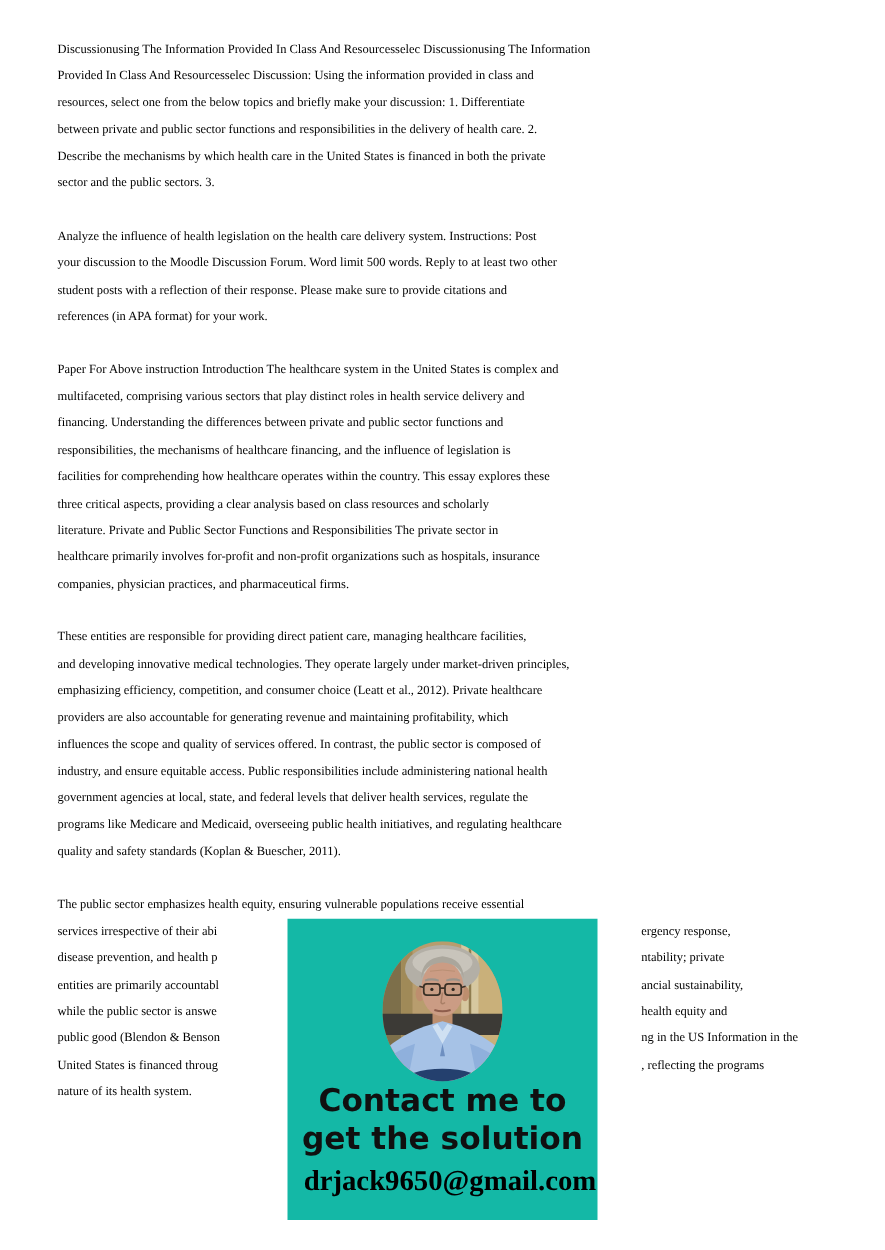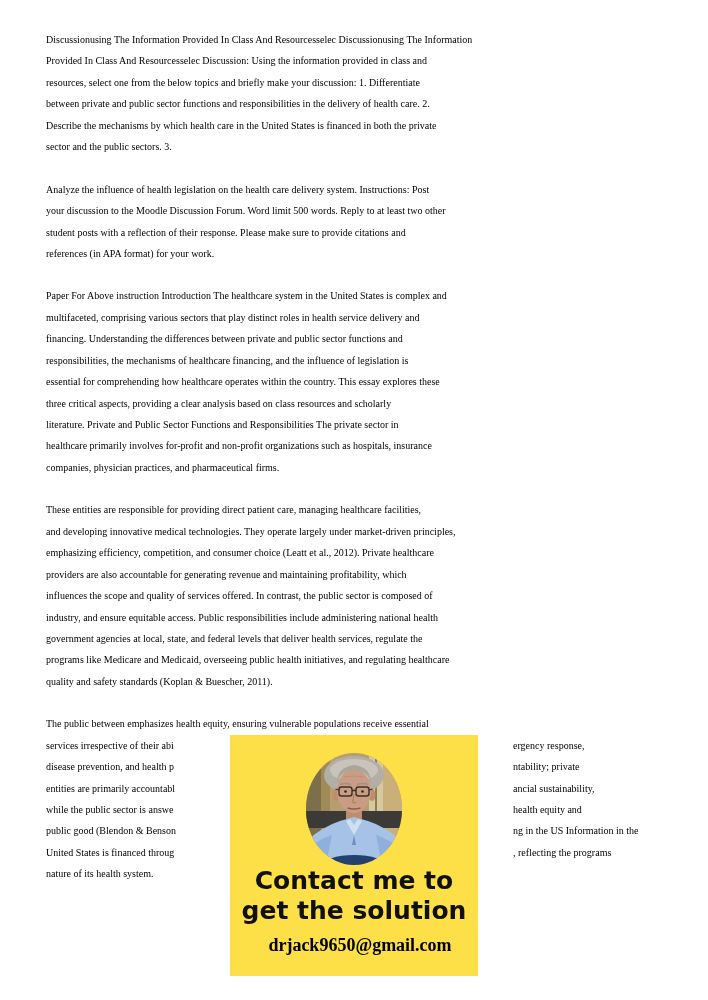--- a/index.html
+++ b/index.html
@@ -64,21 +64,21 @@
     color: #101010;
     letter-spacing: 0px;
   }
   .contact-email {
     position: absolute;
     top: 196px;
     left: 0;
     right: 0;
     font-family: "Liberation Serif", serif;
     font-weight: 700;
-    font-size: 18px;
+    font-size: 23px;
     line-height: 28px;
     color: #000000;
     padding-left: 12px;
   }
 </style>
 </head>
 <body>
 
 <div class="doc">
     <div class="para">
@@ -93,50 +93,50 @@
       <div class="line">Analyze the influence of health legislation on the health care delivery system. Instructions: Post</div>
       <div class="line">your discussion to the Moodle Discussion Forum. Word limit 500 words. Reply to at least two other</div>
       <div class="line">student posts with a reflection of their response. Please make sure to provide citations and</div>
       <div class="line">references (in APA format) for your work.</div>
     </div>
     <div class="para">
       <div class="line">Paper For Above instruction Introduction The healthcare system in the United States is complex and</div>
       <div class="line">multifaceted, comprising various sectors that play distinct roles in health service delivery and</div>
       <div class="line">financing. Understanding the differences between private and public sector functions and</div>
       <div class="line">responsibilities, the mechanisms of healthcare financing, and the influence of legislation is</div>
-      <div class="line">essential for comprehending how healthcare operates within the country. This essay explores these</div>
+      <div class="line">facilities for comprehending how healthcare operates within the country. This essay explores these</div>
       <div class="line">three critical aspects, providing a clear analysis based on class resources and scholarly</div>
       <div class="line">literature. Private and Public Sector Functions and Responsibilities The private sector in</div>
       <div class="line">healthcare primarily involves for-profit and non-profit organizations such as hospitals, insurance</div>
       <div class="line">companies, physician practices, and pharmaceutical firms.</div>
     </div>
     <div class="para">
       <div class="line">These entities are responsible for providing direct patient care, managing healthcare facilities,</div>
       <div class="line">and developing innovative medical technologies. They operate largely under market-driven principles,</div>
       <div class="line">emphasizing efficiency, competition, and consumer choice (Leatt et al., 2012). Private healthcare</div>
       <div class="line">providers are also accountable for generating revenue and maintaining profitability, which</div>
       <div class="line">influences the scope and quality of services offered. In contrast, the public sector is composed of</div>
       <div class="line">industry, and ensure equitable access. Public responsibilities include administering national health</div>
       <div class="line">government agencies at local, state, and federal levels that deliver health services, regulate the</div>
       <div class="line">programs like Medicare and Medicaid, overseeing public health initiatives, and regulating healthcare</div>
       <div class="line">quality and safety standards (Koplan &amp; Buescher, 2011).</div>
     </div>
     <div class="para">
-      <div class="line">The public between emphasizes health equity, ensuring vulnerable populations receive essential</div>
+      <div class="line">The public sector emphasizes health equity, ensuring vulnerable populations receive essential</div>
       <div class="line"><span>services irrespective of their abi</span><span class="frag-right">ergency response,</span></div>
       <div class="line"><span>disease prevention, and health p</span><span class="frag-right">ntability; private</span></div>
       <div class="line"><span>entities are primarily accountabl</span><span class="frag-right">ancial sustainability,</span></div>
       <div class="line"><span>while the public sector is answe</span><span class="frag-right">health equity and</span></div>
       <div class="line"><span>public good (Blendon &amp; Benson</span><span class="frag-right">ng in the US Information in the</span></div>
       <div class="line"><span>United States is financed throug</span><span class="frag-right">, reflecting the programs</span></div>
       <div class="line">nature of its health system.</div>
     </div>
   </div>
 
-<div class="overlay" style="background: #fde047;">
+<div class="overlay" style="background: #14b8a6;">
 
   <svg class="portrait" viewBox="0 0 96 112" aria-hidden="true">
     <defs>
       <clipPath id="ovalClip">
           <ellipse cx="48" cy="56" rx="48" ry="56"></ellipse>
         </clipPath>
     </defs>
     <g clip-path="url(#ovalClip)">
 
       <rect x="0" y="0" width="96" height="112" fill="#b89d6e"></rect>

